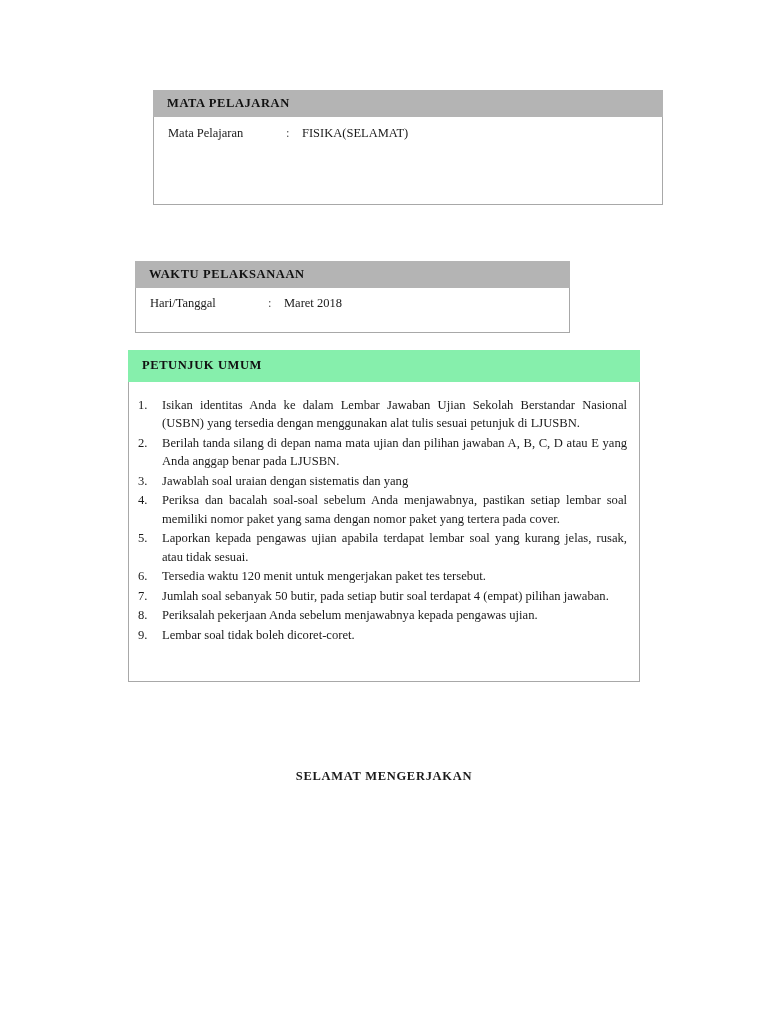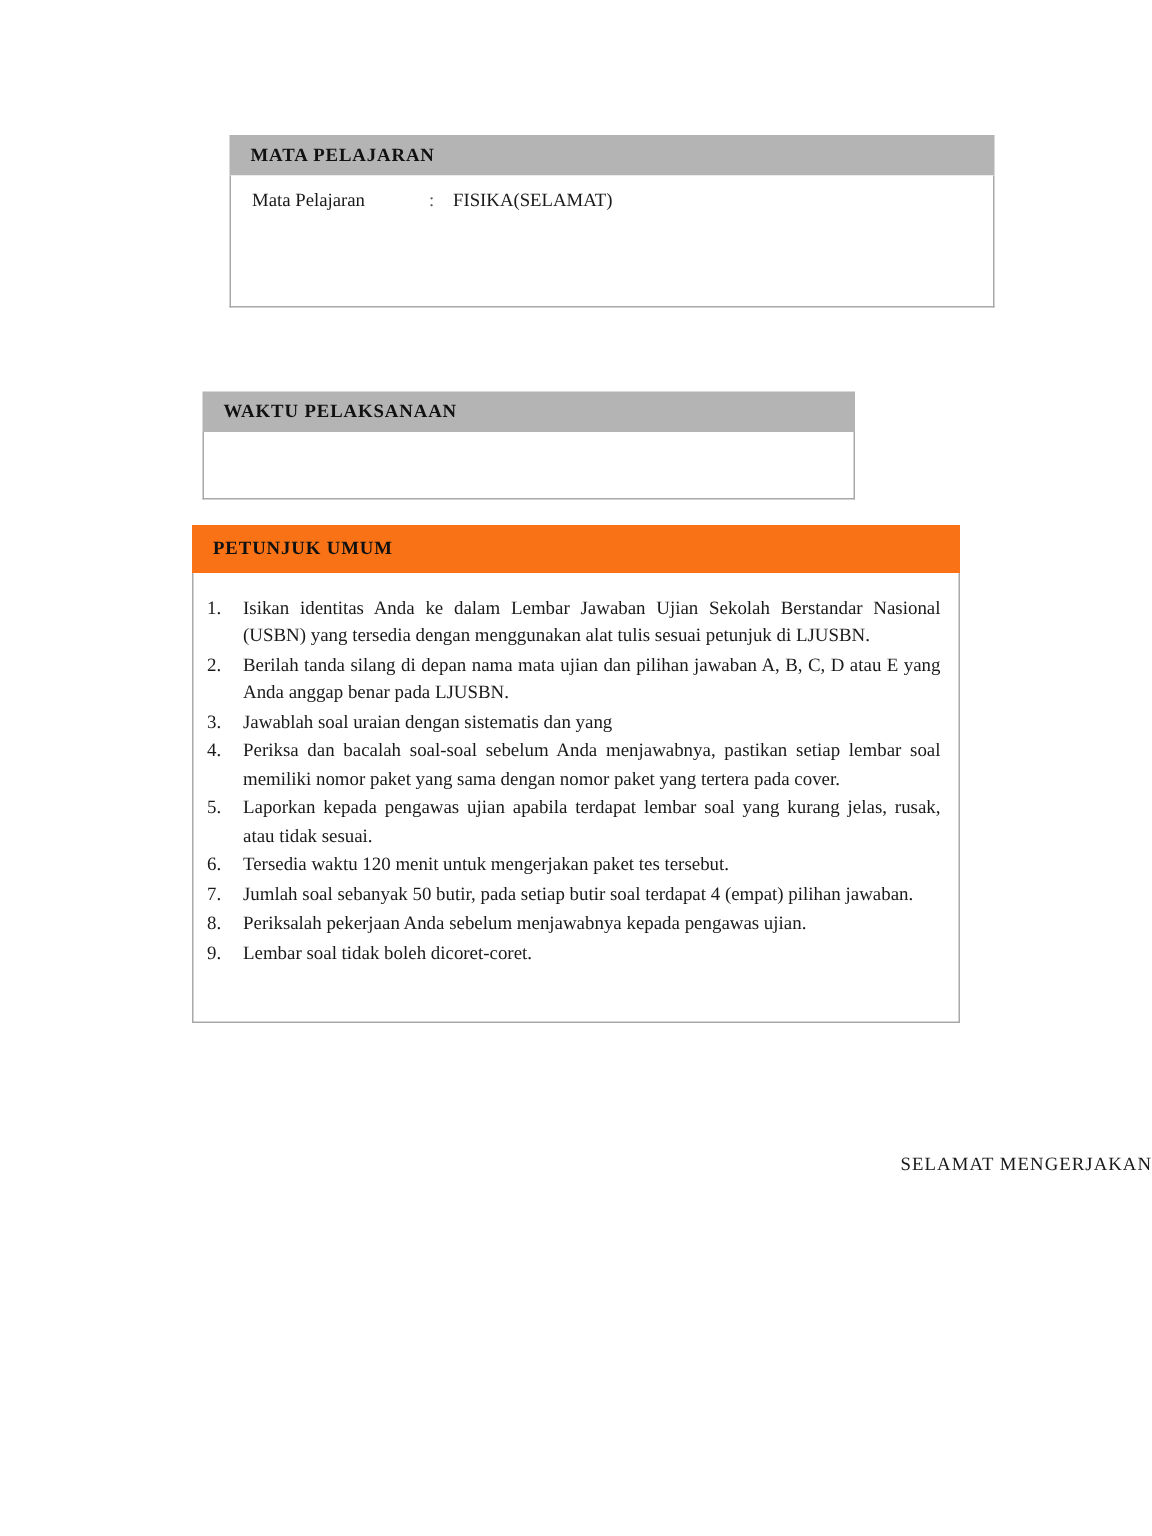--- a/index.html
+++ b/index.html
@@ -62,21 +62,21 @@
   .kv-colon {
     width: 10px;
     color: #555;
   }
   .kv-value {
     padding-left: 6px !important;
   }
 
   
   .instr-header {
-    background: #f97316;
+    background: #86efac;
     color: #111111;
     font-weight: bold;
     font-size: 12.5px;
     letter-spacing: 0.6px;
     padding: 9px 0 9px 14px;
     box-sizing: border-box;
     line-height: 1.1;
   }
   .instr-body {
     background: #ffffff;
@@ -109,22 +109,22 @@
   }
   .instr-text {
     display: block;
   }
 
   
   .footer {
     position: absolute;
     left: 0;
     right: 0;
-    text-align: right;
-    font-weight: normal;
+    text-align: center;
+    font-weight: bold;
     font-size: 12.5px;
     letter-spacing: 0.7px;
   }
 </style>
 </head>
 <body>
 
 <div class="page">
 
   <div class="section" style="left:135px; top:90px; width:510px;margin-left:18px;">
@@ -140,20 +140,25 @@
         </tbody>
       </table>
     </div>
   </div>
 
   <div class="section" style="left:135px; top:261px; width:435px;">
     <div class="section-header">WAKTU PELAKSANAAN</div>
     <div class="section-body" style="height:45px; padding-top:5px;">
       <table class="kv-table">
         <tbody>
+          <tr>
+            <td class="kv-label">Hari/Tanggal</td>
+            <td class="kv-colon">:</td>
+            <td class="kv-value">Maret 2018</td>
+          </tr>
         </tbody>
       </table>
     </div>
   </div>
 
   <div class="section" style="left:128px; top:350px; width:512px;">
     <div class="instr-header">PETUNJUK UMUM</div>
     <div class="instr-body" style="height:300px;">
       <ol class="instr-list">
         <li class="instr-item">

